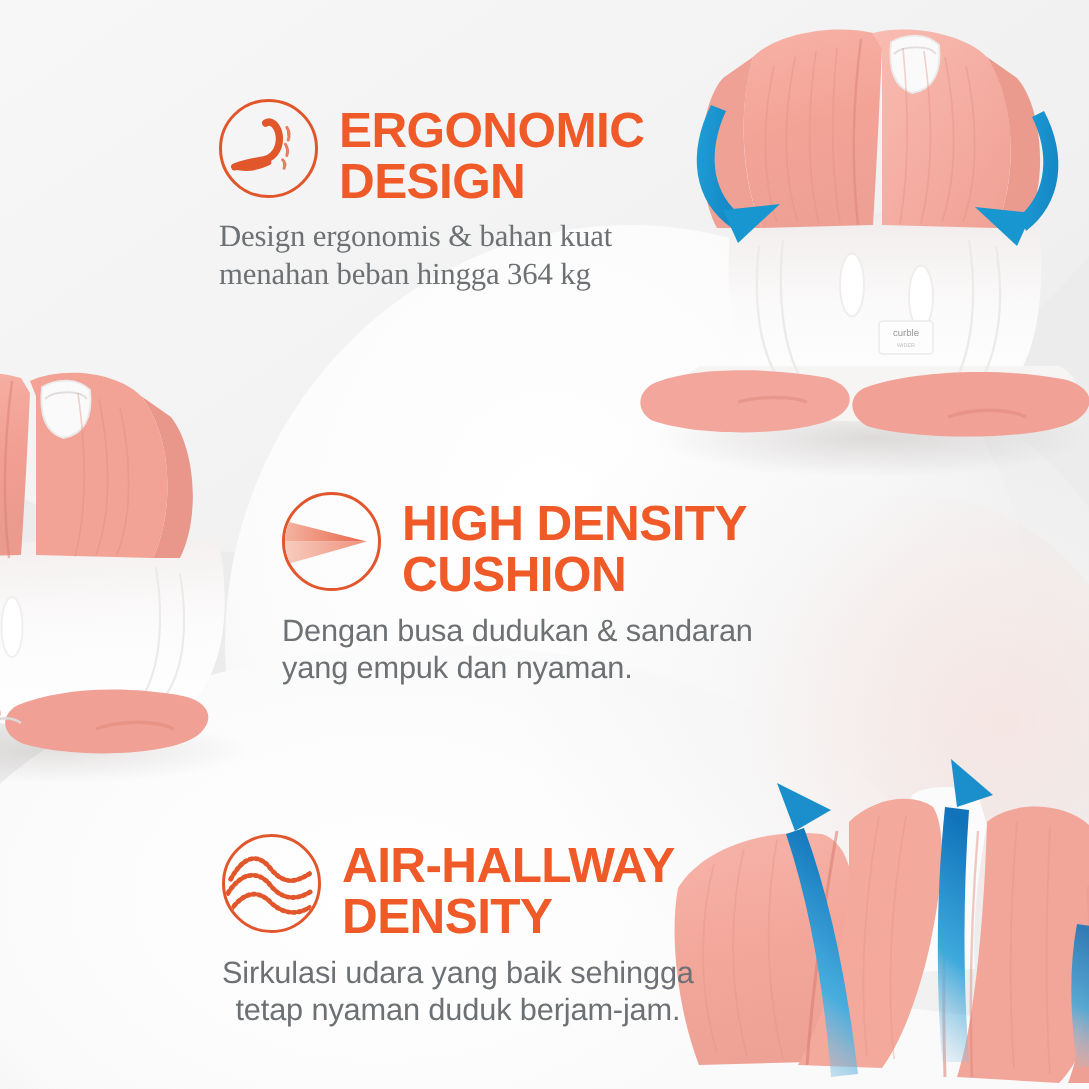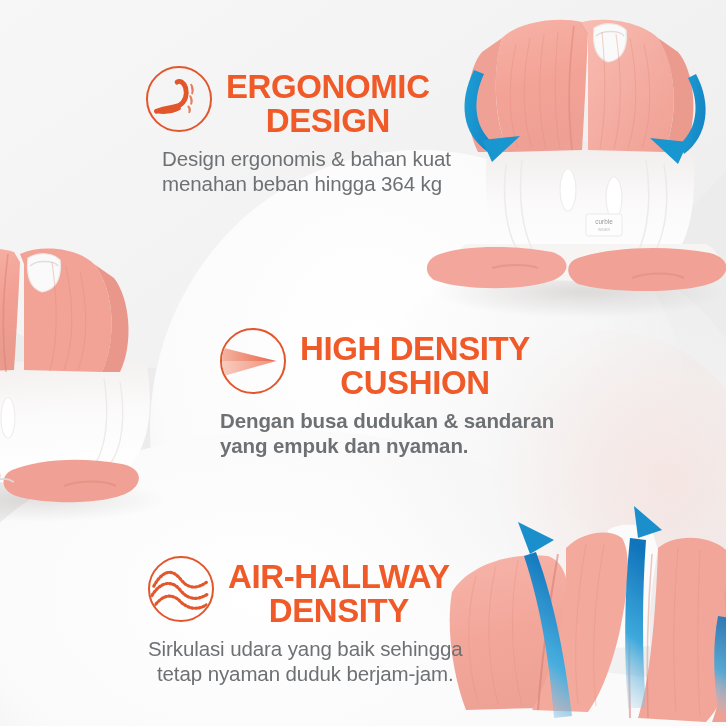--- a/index.html
+++ b/index.html
@@ -59,21 +59,20 @@
 
   
   .feature {
     position:absolute;
     z-index:6;
   }
   .feature-head {
     display:flex;
     align-items:flex-start;
     gap:14px;
-    text-align:center;
   }
   .icon-circle {
     flex:0 0 auto;
     width:66px; height:66px;
     border:2.2px solid #e2562c;
     border-radius:50%;
     position:relative;
     overflow:hidden;
     background:transparent;
   }
@@ -91,24 +90,24 @@
   .feature-body {
     color:#6d7174;
     font-size:20.5px;
     line-height:1.22;
     letter-spacing:-0.1px;
     white-space:pre-line;
     margin-top:9px;
   }
 
   #feature-ergonomic { left:146px; top:66px; }
-  #feature-ergonomic .feature-body { margin-left:16px; }
-
-  #feature-cushion   { left:188px; top:328px;margin-left:32px; }
-  #feature-cushion .feature-body { margin-left:0px;font-weight:bold; }
+  #feature-ergonomic .feature-body { margin-left:0px;font-family:Liberation Serif, serif; }
+
+  #feature-cushion   { left:188px; top:328px; }
+  #feature-cushion .feature-body { margin-left:0px; }
 
   #feature-air       { left:148px; top:556px; }
   #feature-air .feature-body { margin-left:0px;text-align:center; }
 
   
   .product { position:absolute; z-index:4; }
   #product-top-right   { left:396px; top:-8px;  width:360px; height:330px; }
   #product-mid-left    { left:-92px; top:232px; width:300px; height:290px; }
   #product-bottom-right{ left:462px; top:496px; width:280px; height:240px; }
 

